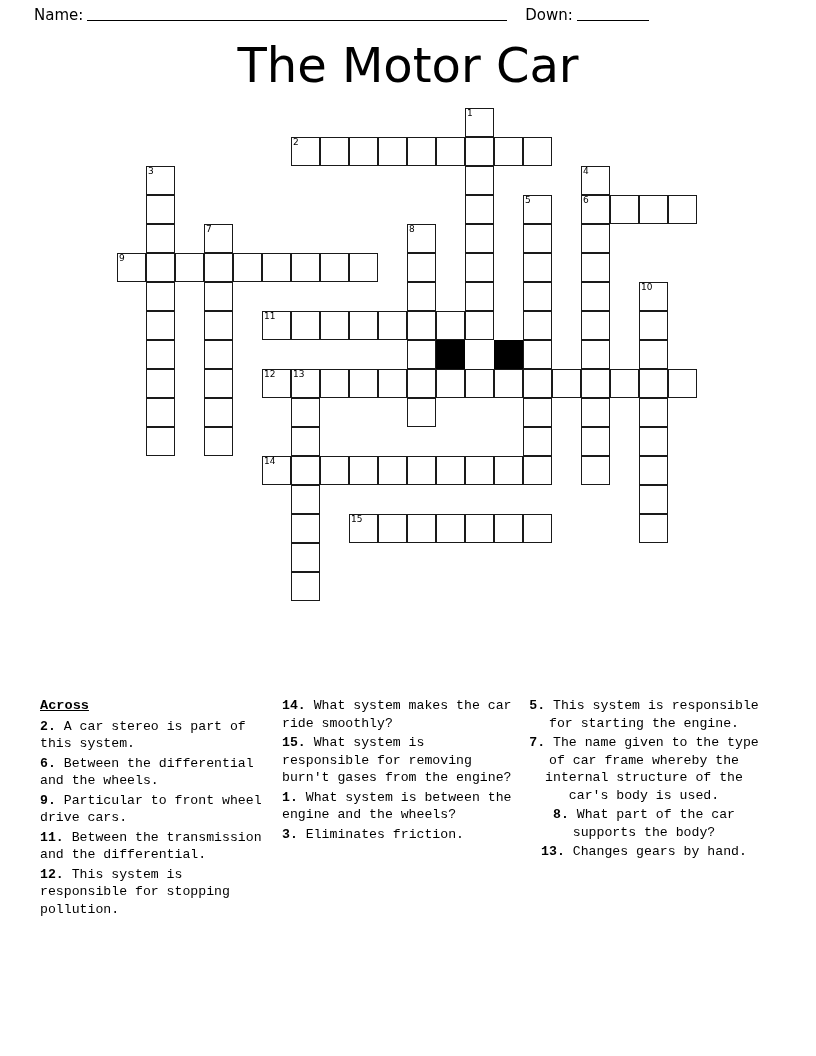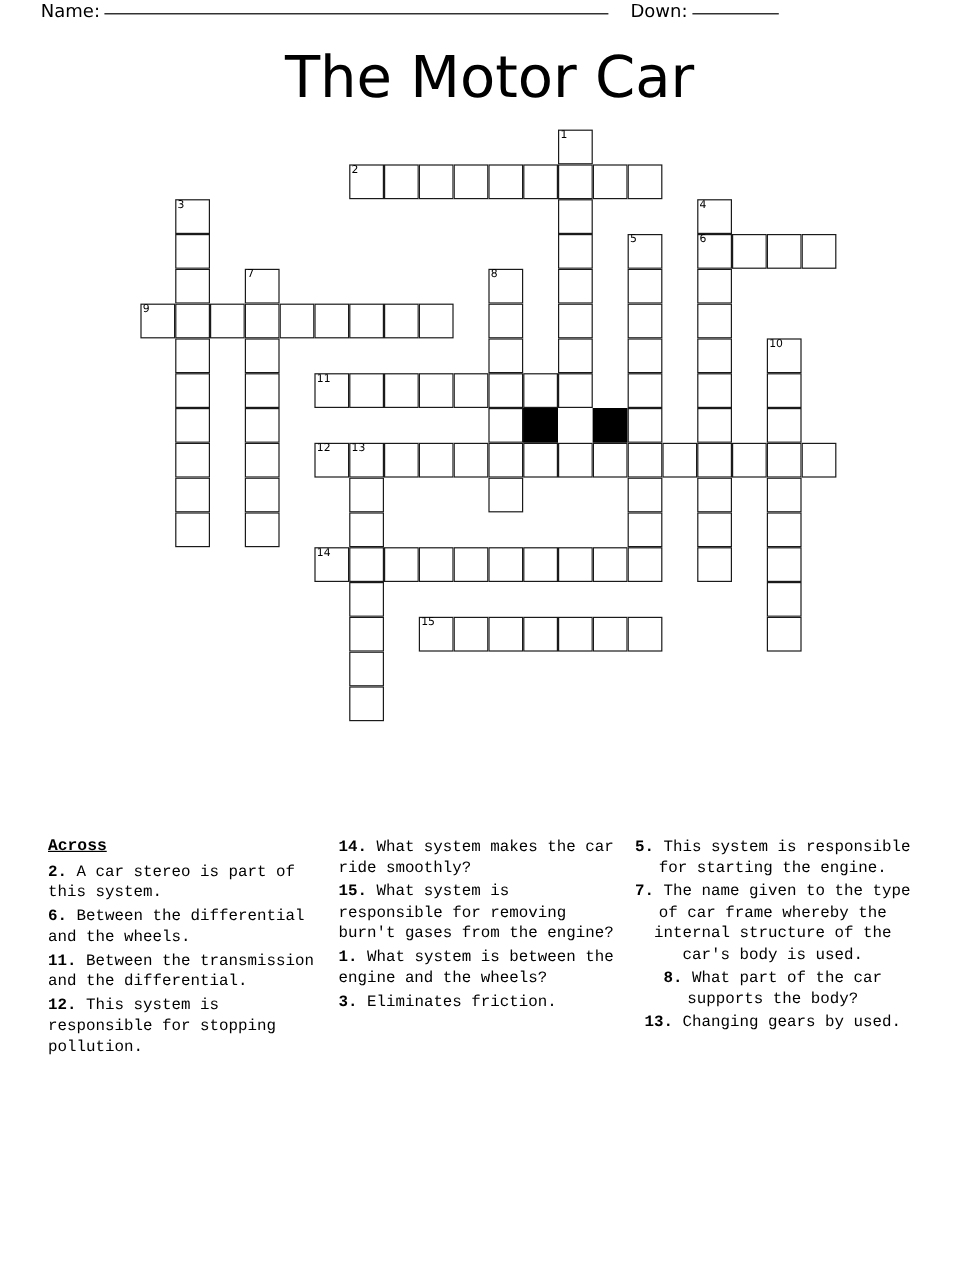--- a/index.html
+++ b/index.html
@@ -17,21 +17,21 @@
   }
 
   
   .header-line {
     position: absolute;
     top: 0px;
     left: 0px;
     width: 816px;
     height: 30px;
     display: flex;
-    align-items: flex-start;
+    align-items: center;
     font-size: 15px;
     padding-left: 34px;
     box-sizing: border-box;
   }
   .hdr-label { font-size: 15px; white-space: nowrap; }
   .rule {
     display: inline-block;
     border-bottom: 1px solid #000;
     height: 11px;
     margin: 0 2px 0 4px;
@@ -287,35 +287,36 @@
     <div class="cell" style="left: 291px; top: 543px;"></div>
     <div class="cell" style="left: 291px; top: 572px;"></div>
   </div>
 
 <div id="clues">
   <div class="clue-col col1">
     <span class="section-head">Across</span>
     <div id="col1-list">
         <div class="clue"><span class="cn">2. </span><span class="ct">A car stereo is part of this system.</span></div>
         <div class="clue"><span class="cn">6. </span><span class="ct">Between the differential and the wheels.</span></div>
+        <div class="clue"><span class="cn">9. </span><span class="ct">Particular to front wheel drive cars.</span></div>
         <div class="clue"><span class="cn">11. </span><span class="ct">Between the transmission and the differential.</span></div>
         <div class="clue"><span class="cn">12. </span><span class="ct">This system is responsible for stopping pollution.</span></div>
       </div>
   </div>
   <div class="clue-col col2">
     <div id="col2-list-a">
         <div class="clue"><span class="cn">14. </span><span class="ct">What system makes the car ride smoothly?</span></div>
         <div class="clue"><span class="cn">15. </span><span class="ct">What system is responsible for removing burn't gases from the engine?</span></div>
       </div>
     <div id="col2-list-d">
         <div class="clue"><span class="cn">1. </span><span class="ct">What system is between the engine and the wheels?</span></div>
         <div class="clue"><span class="cn">3. </span><span class="ct">Eliminates friction.</span></div>
       </div>
   </div>
   <div class="clue-col col3">
     <div id="col3-list">
         <div class="clue"><span class="cn">5. </span><span class="ct">This system is responsible for starting the engine.</span></div>
         <div class="clue"><span class="cn">7. </span><span class="ct">The name given to the type of car frame whereby the internal structure of the car's body is used.</span></div>
         <div class="clue"><span class="cn">8. </span><span class="ct">What part of the car supports the body?</span></div>
-        <div class="clue"><span class="cn">13. </span><span class="ct">Changing gears by used.</span></div>
+        <div class="clue"><span class="cn">13. </span><span class="ct">Changes gears by hand.</span></div>
       </div>
   </div>
 </div>
 
 </body></html>

